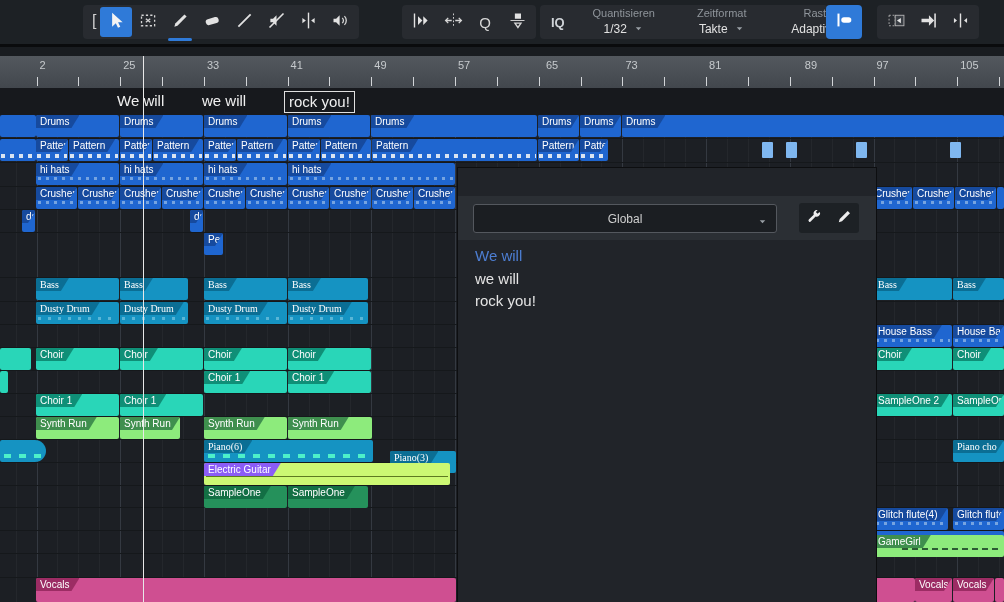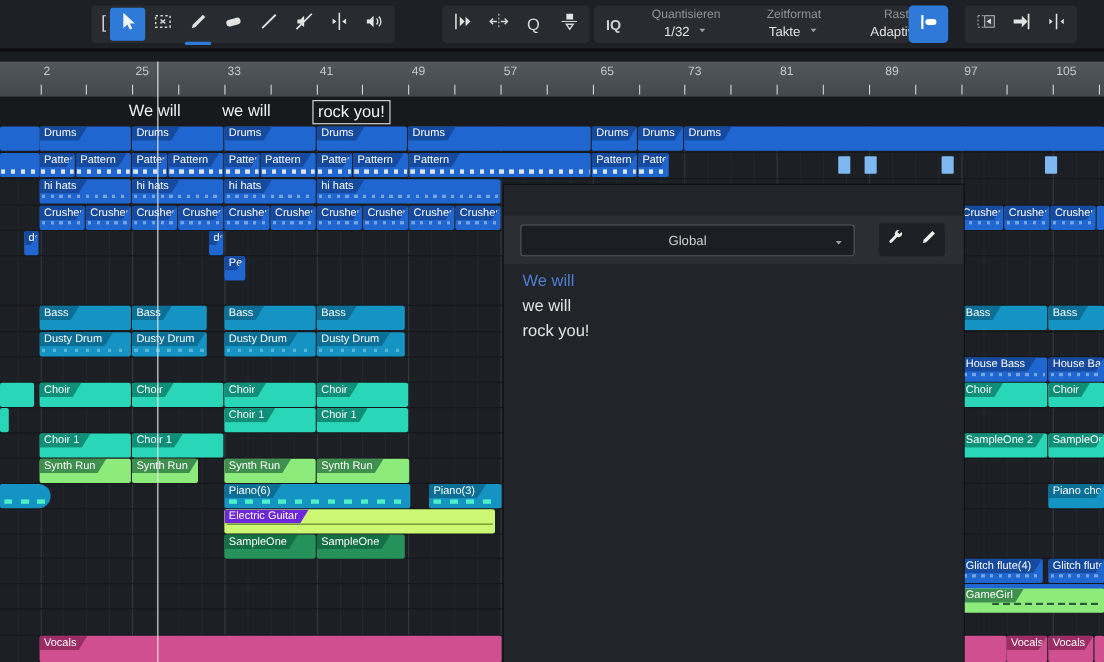--- a/index.html
+++ b/index.html
@@ -44,24 +44,24 @@
   #tracks{position:absolute;left:0;top:115px;width:1004px;height:487px;background:#1c1f24;}
   .gl{position:absolute;top:0;bottom:0;width:1px;}
   .gl.maj{background:#343941;} .gl.min{background:#24272c;}
   .rowsep{position:absolute;left:0;width:1004px;height:1px;background:#15181b;}
 
   .clip{position:absolute;height:22px;border-radius:2px;overflow:hidden;}
   .lbl{position:absolute;top:0;left:0;height:13px;line-height:13px;font-size:10px;color:#fff;
        white-space:nowrap;padding:0 10px 0 4px;max-width:100%;box-sizing:border-box;
        clip-path:polygon(0 0,100% 0,calc(100% - 8px) 100%,0 100%);}
   .t-blue{background:#1f66d0;}   .t-blue .lbl{background:#164a9e;}
-  .t-teal{background:#1593c2;}   .t-teal .lbl{background:#0b6e94;}
+  .t-teal{background:#1593c2;font-family:Liberation Serif, serif;}   .t-teal .lbl{background:#0b6e94;}
   .t-turq{background:#29d6b8;}   .t-turq .lbl{background:#0f8f77;}
   .t-green{background:#8deb7c;}  .t-green .lbl{background:#3f8f4e;}
-  .t-lgreen{background:#ccf873;} .t-lgreen .lbl{background:#6d28d9;}
+  .t-lgreen{background:#ccf873;} .t-lgreen .lbl{background:#8b5cf6;}
   .t-dgreen{background:#25915b;} .t-dgreen .lbl{background:#136f44;}
   .t-pink{background:#cf4f91;}   .t-pink .lbl{background:#9c2c64;}
   .t-layered{background:linear-gradient(180deg,#1f66d0 0 34%,#29d6b8 34% 72%,#8deb7c 72% 100%);}
 
   .fx-dotted::after{content:"";position:absolute;left:1px;right:1px;bottom:3px;height:4px;
        background:repeating-linear-gradient(90deg,#eef2f5 0 4px,transparent 4px 9px);opacity:.9;}
   .fx-tex::after{content:"";position:absolute;left:2px;right:2px;top:14px;height:3px;
        background:repeating-linear-gradient(90deg,#bcd6ee 0 3px,transparent 3px 8px);opacity:.55;}
   .fx-tex2::after{content:"";position:absolute;left:2px;right:2px;top:15px;height:3px;
        background:repeating-linear-gradient(90deg,#bfeaf5 0 3px,transparent 3px 10px);opacity:.4;}
@@ -552,21 +552,21 @@
       <div class="clip t-green" style="left: 204px; top: 302px; width: 83px;">
         <span class="lbl">Synth Run</span>
       </div>
       <div class="clip t-green" style="left: 288px; top: 302px; width: 84px;">
         <span class="lbl">Synth Run</span>
       </div>
       <div class="clip t-teal fx-notes fx-round" style="left: 0px; top: 325px; width: 46px;"></div>
       <div class="clip t-teal fx-notes" style="left: 204px; top: 325px; width: 169px;">
         <span class="lbl">Piano(6)</span>
       </div>
-      <div class="clip t-teal fx-notes" style="left: 390px; top: 325px; width: 66px; text-align: right;">
+      <div class="clip t-teal fx-notes" style="left: 390px; top: 336px; width: 66px; text-align: right;">
         <span class="lbl">Piano(3)</span>
       </div>
       <div class="clip t-teal" style="left: 953px; top: 325px; width: 51px;">
         <span class="lbl">Piano cho</span>
       </div>
       <div class="clip t-lgreen fx-line" style="left: 204px; top: 348px; width: 246px;">
         <span class="lbl">Electric Guitar</span>
       </div>
       <div class="clip t-dgreen" style="left: 204px; top: 371px; width: 83px;">
         <span class="lbl">SampleOne</span>

